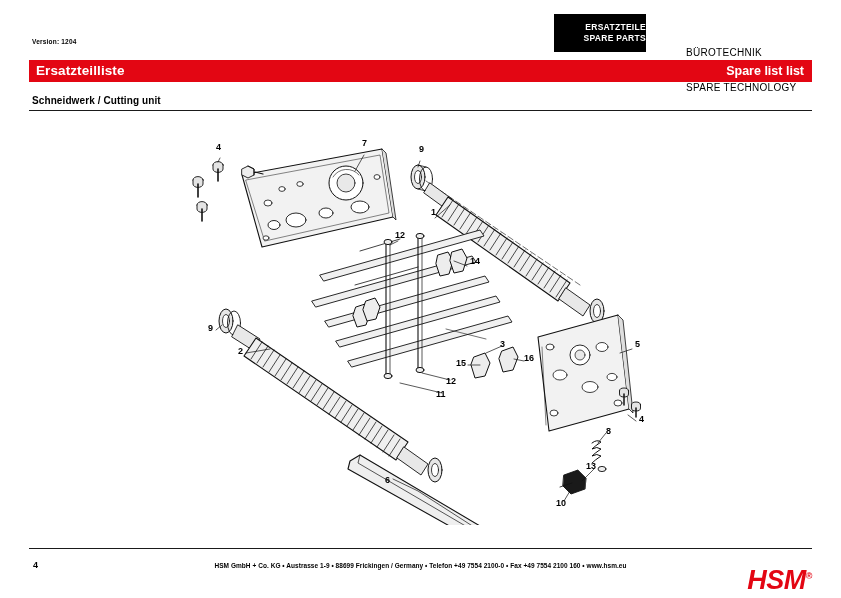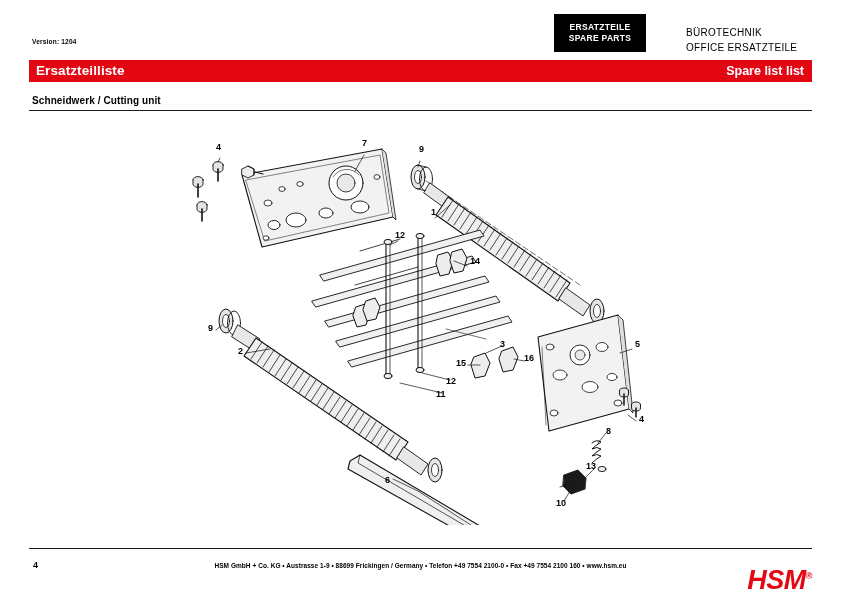--- a/index.html
+++ b/index.html
@@ -34,38 +34,39 @@
   .black-tab {
     position: absolute;
     left: 554px;
     top: 14px;
     width: 92px;
     height: 38px;
     background: #000;
     color: #fff;
     display: flex;
     flex-direction: column;
-    align-items: center;
+    align-items: flex-end;
     justify-content: center;
     line-height: 1.25;
   }
   .black-tab span {
     font-size: 8.5px;
     font-weight: bold;
     letter-spacing: 0.3px;
   }
   .brand-block {
     position: absolute;
     left: 686px;
     top: 26px;
     line-height: 1.45;
   }
   .brand-block div {
     font-size: 10px;
     letter-spacing: 0.3px;
+    margin-top: 20px;
   }
 
   
   .redbar {
     position: absolute;
     left: 29px;
     top: 60px;
     width: 783px;
     height: 22px;
     background: #e30613;
@@ -172,21 +173,21 @@
 
   <div class="version">Version: 1204</div>
 
   <div class="black-tab">
     <span>ERSATZTEILE</span>
     <span>SPARE PARTS</span>
   </div>
 
   <div class="brand-block">
     <div>BÜROTECHNIK</div>
-    <div>OFFICE ERSATZTEILE</div>
+    <div>SPARE TECHNOLOGY</div>
   </div>
 
   <div class="redbar">
     <div class="left">Ersatzteilliste</div>
     <div class="right">Spare list list</div>
   </div>
 
   <div class="subtitle">Schneidwerk / Cutting unit</div>
   <div class="rule-top"></div>
 

